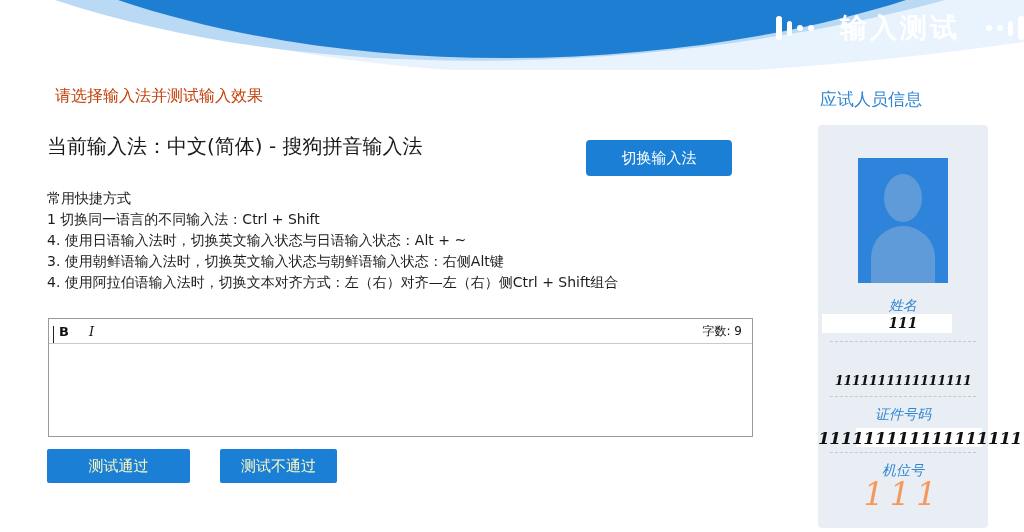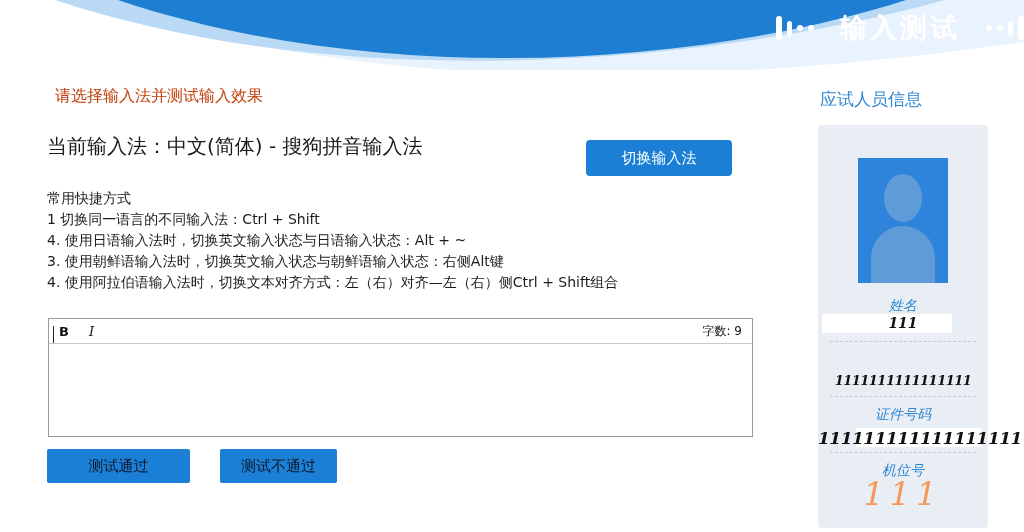--- a/index.html
+++ b/index.html
@@ -34,21 +34,21 @@
   .editor-toolbar { height:25px; border-bottom:1px solid #c9c9c9; display:flex;
     align-items:center; padding:0 10px; gap:20px; }
   .tb-bold { font-weight:bold; font-size:13px; color:#111; cursor:pointer; }
   .tb-italic { font-style:italic; font-size:13px;
     font-family:"DejaVu Serif","Liberation Serif",serif; color:#111; cursor:pointer; }
   .tb-count { margin-left:auto; font-size:12px; color:#111; }
   .editor-body { position:relative; height:93px; }
   .caret { position:absolute; left:4px; top:7px; width:1px; height:17px; background:#222; }
 
   
-  .result-btn { position:absolute; top:449px; height:34px; background:#1b80d5; color:#0f172a;
+  .result-btn { position:absolute; top:449px; height:34px; background:#1b80d5; color:#fef9c3;
     font-size:15px; border:none; border-radius:2px; display:flex; align-items:center;
     justify-content:center; cursor:pointer; font-family:inherit; }
   .btn-pass { left:47px; width:143px; }
   .btn-fail { left:220px; width:117px; }
 
   
   .panel-title { position:absolute; left:820px; top:88px; font-size:17px; font-weight:normal;
     color:#2e86d2; }
   .panel { position:absolute; left:818px; top:125px; width:170px; height:403px;
     background:#e9eef4; border-radius:4px;font-style:italic; }

